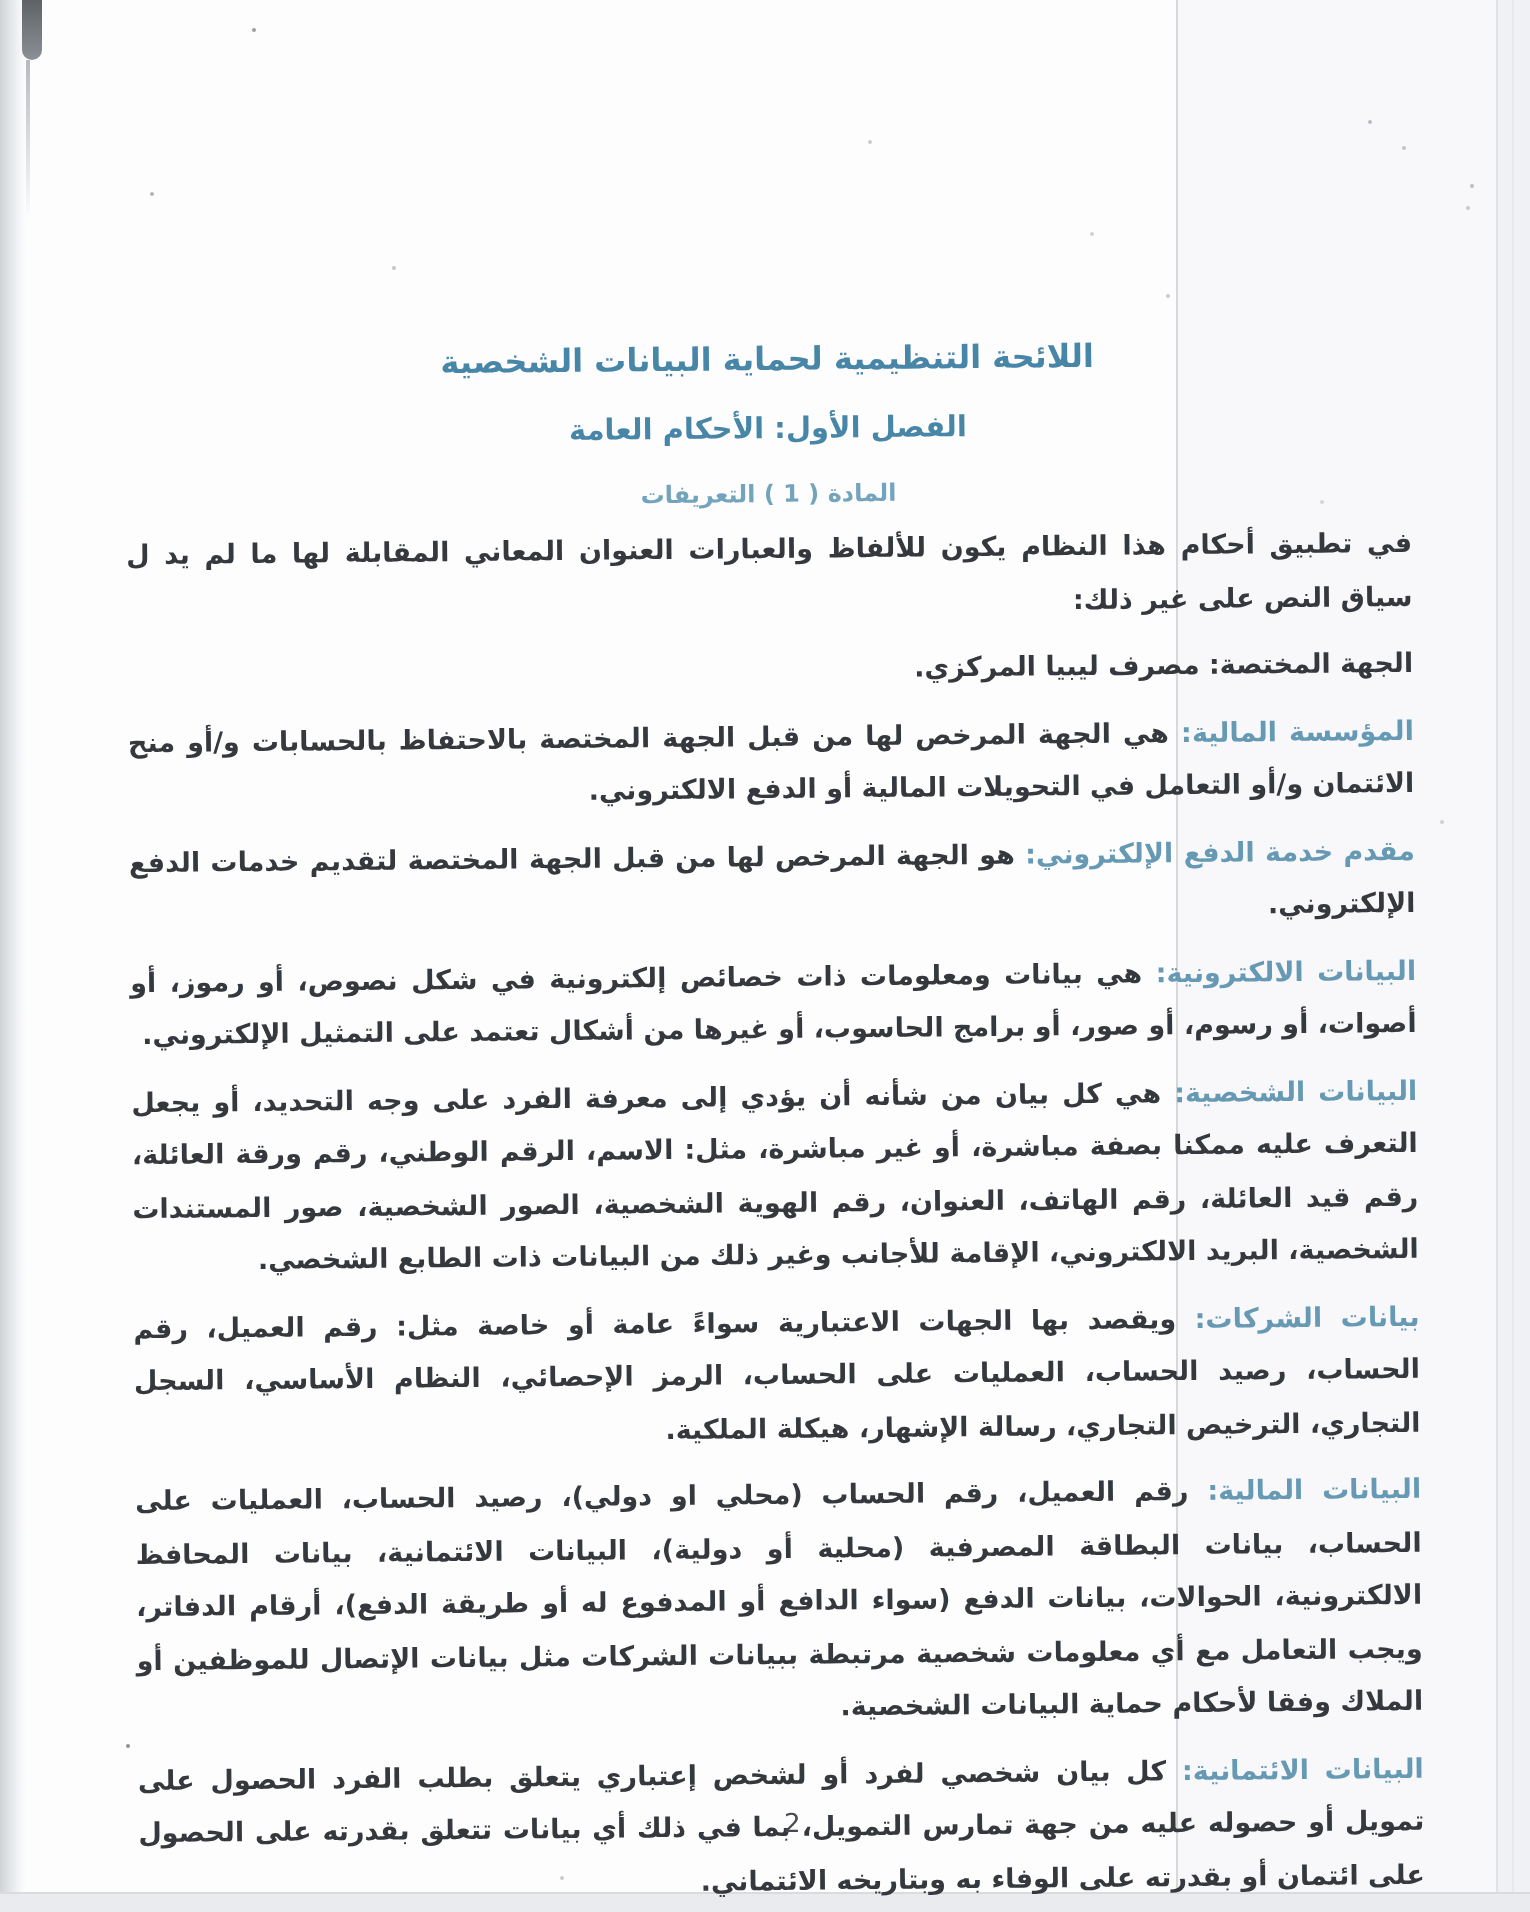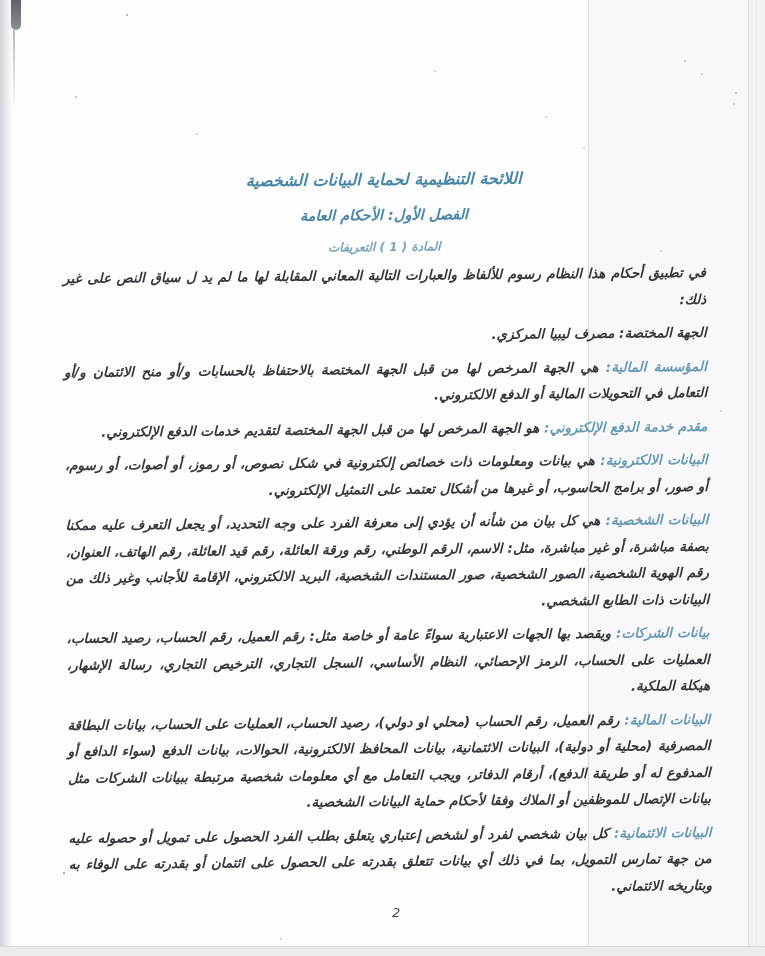--- a/index.html
+++ b/index.html
@@ -10,21 +10,21 @@
     --paper:#fdfdfe;
   }
   *{box-sizing:border-box;}
   html,body{margin:0;padding:0;}
   body{
     width:765px;height:956px;overflow:hidden;
     background:var(--paper);
     font-family:"DejaVu Sans",sans-serif;
     position:relative;
   }
-  .scan{position:absolute;inset:0;background:var(--paper);font-style:italic;}
+  .scan{position:absolute;inset:0;background:var(--paper);}
   
   .left-edge{
     position:absolute;left:0;top:0;bottom:0;width:13px;
     background:linear-gradient(to right,#cfd2d6 0,#e4e6e9 40%,#f4f5f7 75%,var(--paper) 100%);
   }
   
   .artifact-mark{
     position:absolute;left:11px;top:0;width:10px;height:30px;
     background:linear-gradient(#5f6368,#8b9096);
     border-radius:0 0 5px 5px;
@@ -123,21 +123,21 @@
   <div class="right-band"></div>
   <div class="right-band-line"></div>
   <div class="bottom-band"></div>
   <div class="specks"></div>
 
   <div class="content" dir="rtl">
     <h1 class="doc-title">اللائحة التنظيمية لحماية البيانات الشخصية</h1>
     <h2 class="doc-chapter">الفصل الأول: الأحكام العامة</h2>
     <h3 class="doc-article">المادة ( 1 ) التعريفات</h3>
     <div id="paragraphs">
-  <p class="para"><span class="ptext">في تطبيق أحكام هذا النظام رسوم للألفاظ والعبارات التالية المعاني المقابلة لها ما لم يد ل سياق النص على غير ذلك:</span></p>
+  <p class="para"><span class="ptext">في تطبيق أحكام هذا النظام يكون للألفاظ والعبارات العنوان المعاني المقابلة لها ما لم يد ل سياق النص على غير ذلك:</span></p>
 
   <p class="para"><span class="ptext">الجهة المختصة: مصرف ليبيا المركزي.</span></p>
 
   <p class="para"><span class="term">المؤسسة المالية:</span><span class="ptext"> هي الجهة المرخص لها من قبل الجهة المختصة بالاحتفاظ بالحسابات و/أو منح الائتمان و/أو التعامل في التحويلات المالية أو الدفع الالكتروني.</span></p>
 
   <p class="para"><span class="term">مقدم خدمة الدفع الإلكتروني:</span><span class="ptext"> هو الجهة المرخص لها من قبل الجهة المختصة لتقديم خدمات الدفع الإلكتروني.</span></p>
 
   <p class="para"><span class="term">البيانات الالكترونية:</span><span class="ptext"> هي بيانات ومعلومات ذات خصائص إلكترونية في شكل نصوص، أو رموز، أو أصوات، أو رسوم، أو صور، أو برامج الحاسوب، أو غيرها من أشكال تعتمد على التمثيل الإلكتروني.</span></p>
 
   <p class="para"><span class="term">البيانات الشخصية:</span><span class="ptext"> هي كل بيان من شأنه أن يؤدي إلى معرفة الفرد على وجه التحديد، أو يجعل التعرف عليه ممكنا بصفة مباشرة، أو غير مباشرة، مثل: الاسم، الرقم الوطني، رقم ورقة العائلة، رقم قيد العائلة، رقم الهاتف، العنوان، رقم الهوية الشخصية، الصور الشخصية، صور المستندات الشخصية، البريد الالكتروني، الإقامة للأجانب وغير ذلك من البيانات ذات الطابع الشخصي.</span></p>

